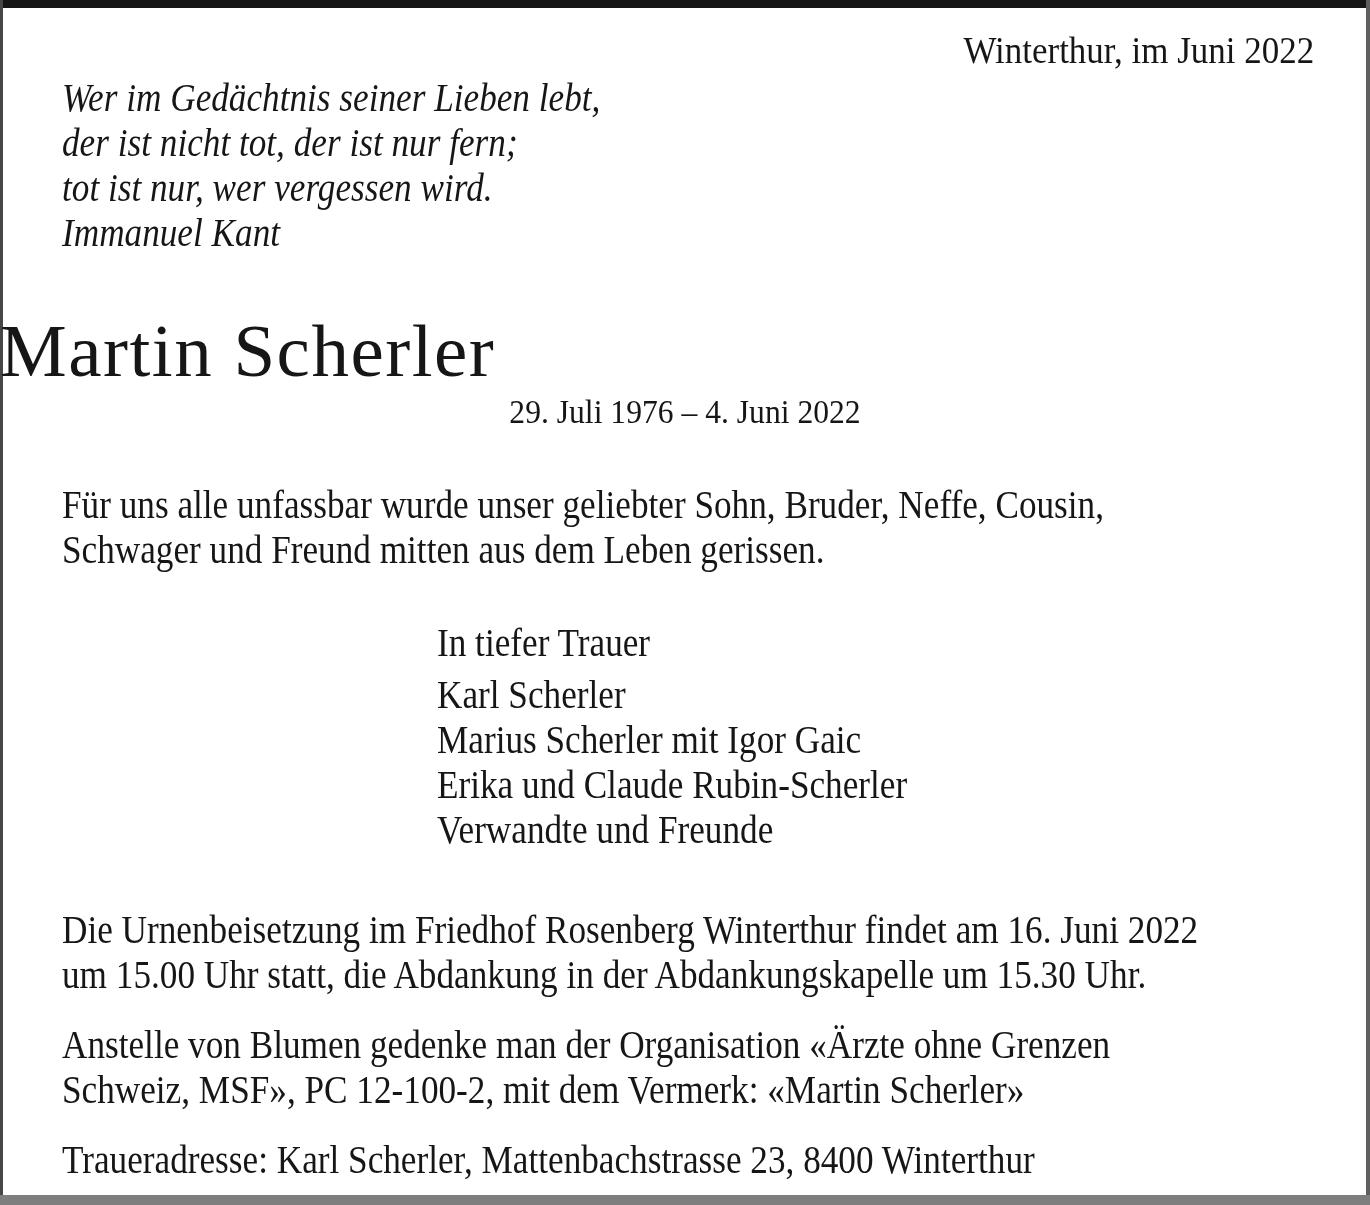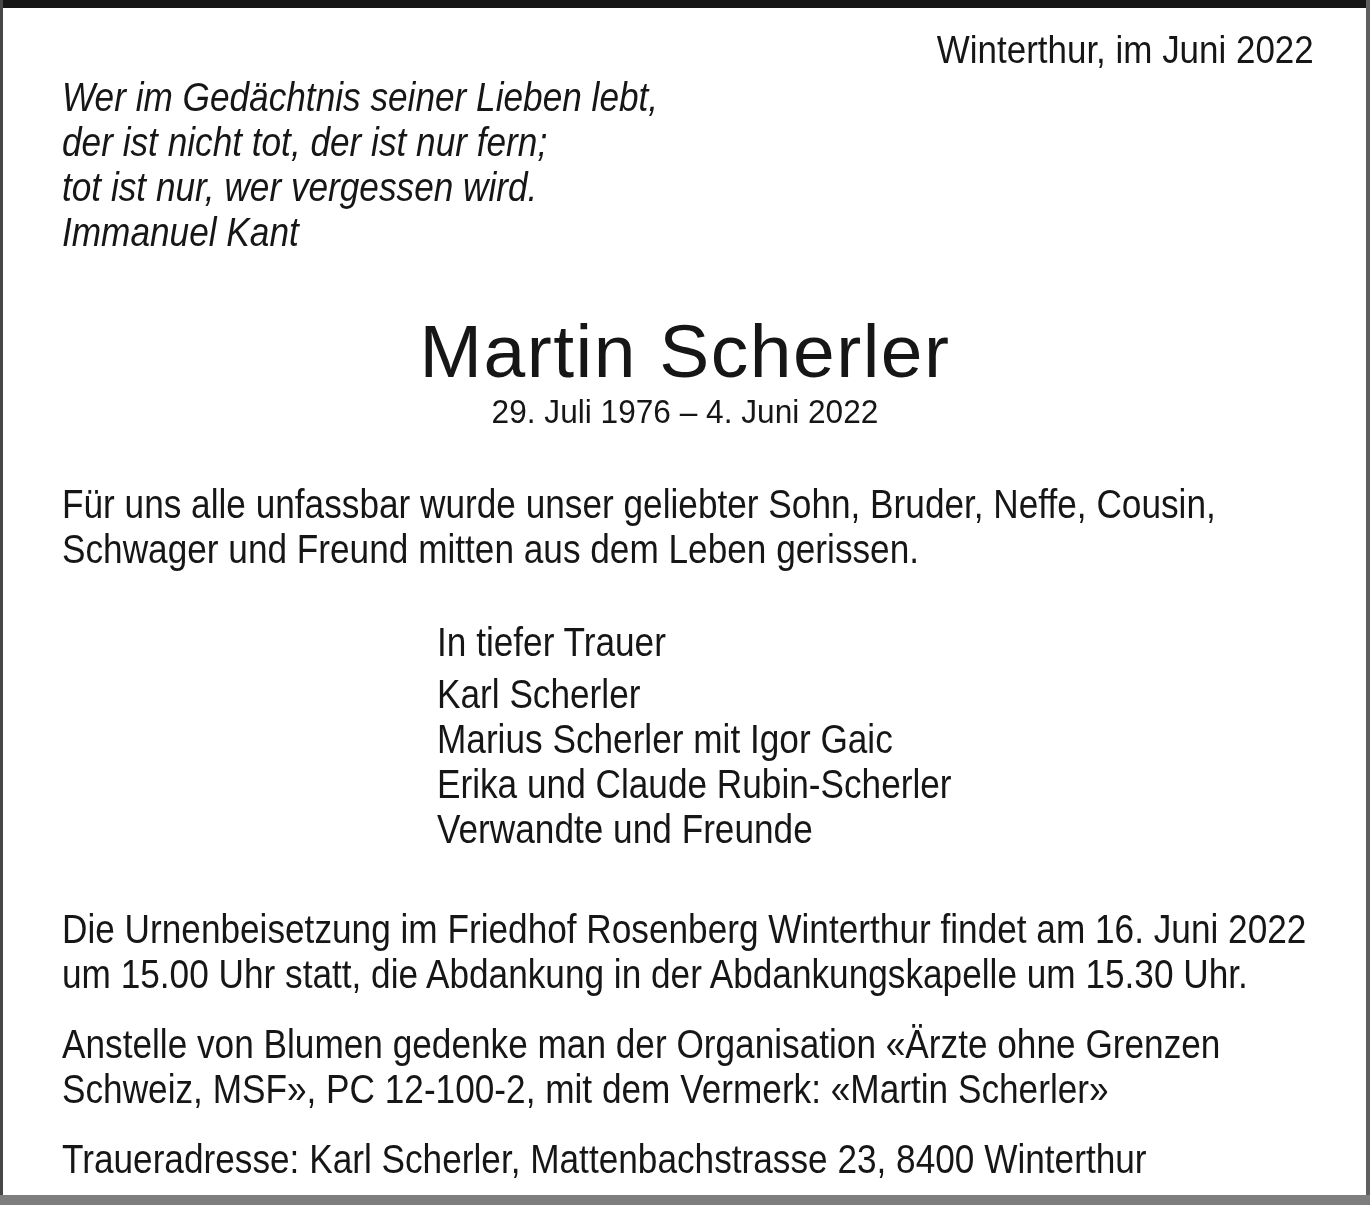--- a/index.html
+++ b/index.html
@@ -6,21 +6,21 @@
     margin: 0;
     padding: 0;
     background: #ffffff;
   }
   .page {
     position: relative;
     width: 1370px;
     height: 1205px;
     background: var(--paper, #ffffff);
     overflow: hidden;
-    font-family: Liberation Sans, sans-serif;
+    font-family: Liberation Serif, serif;
     color: var(--ink, #161616);
   }
   
   .frame-top    { position: absolute; top: 0; left: 0; right: 0; height: 8px; background: var(--frame_top, #161616); }
   .frame-left   { position: absolute; top: 0; bottom: 0; left: 0; width: 3px; background: var(--frame_left, #474747); }
   .frame-right  { position: absolute; top: 0; bottom: 0; right: 0; width: 4px; background: var(--frame_right, #5f5f5f); }
   .frame-bottom { position: absolute; left: 0; right: 0; bottom: 0; height: 10px; background: var(--frame_bottom, #7e7e7e); }
 
   .t {
     position: absolute;
@@ -41,21 +41,20 @@
   }
   .quote {
     top: 75px;
     left: 62px;
     font-style: italic;
   }
   .deceased-name {
     top: 311px;
     left: 0;
     width: 100%;
-    text-align: center;
     font-size: 75px;
     line-height: 80px;
     font-weight: normal;
     letter-spacing: 1.5px;
     margin: 0;
     transform: none;
   }
   .life-dates {
     top: 389px;
     left: 0;

